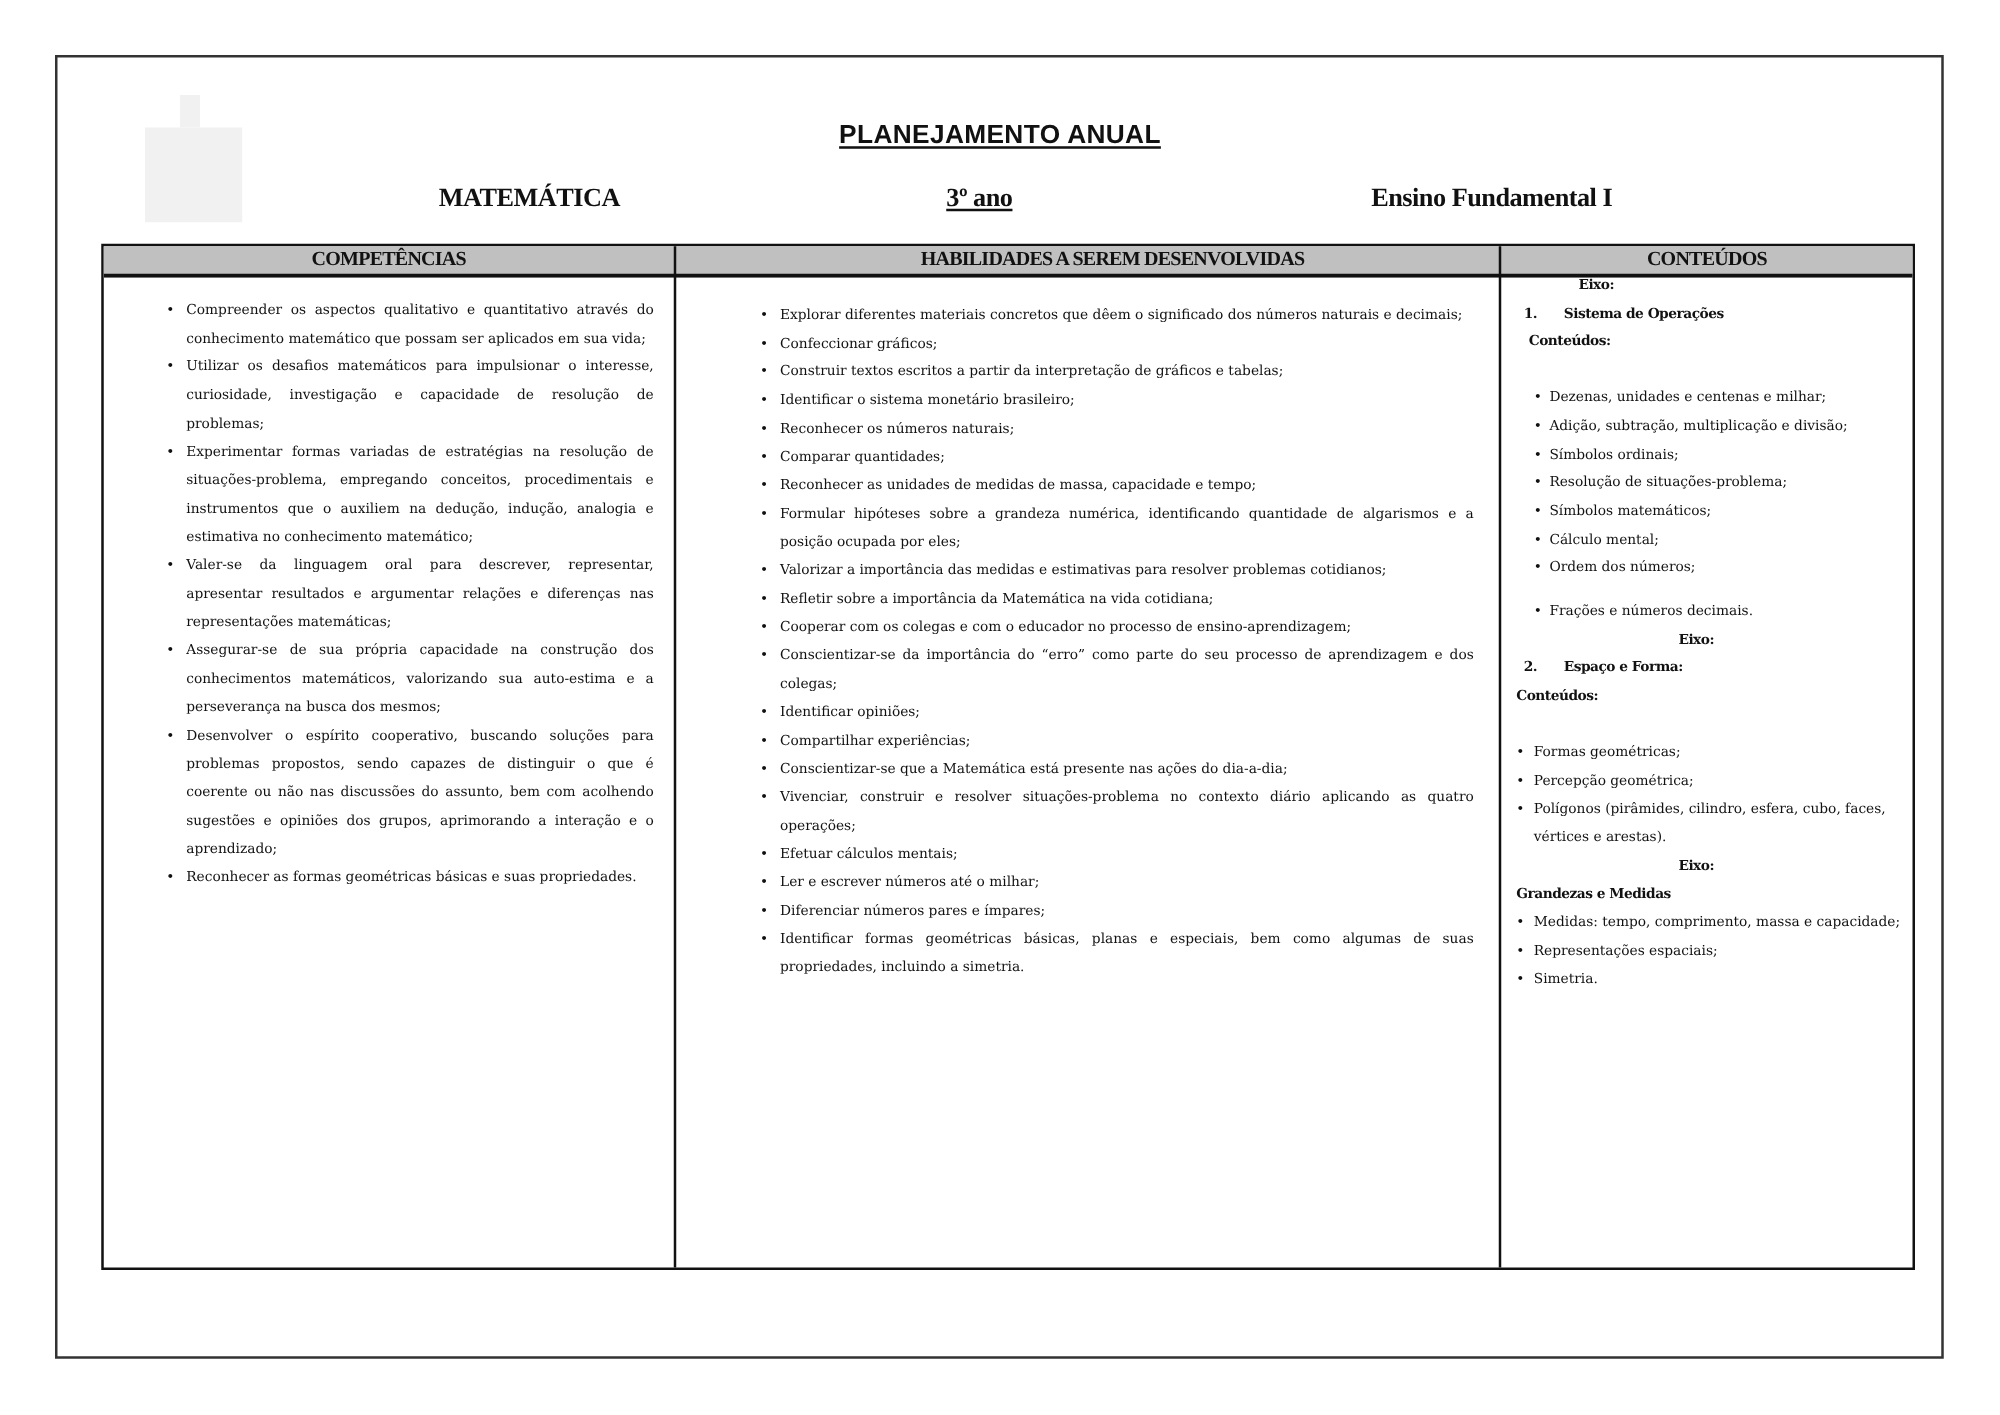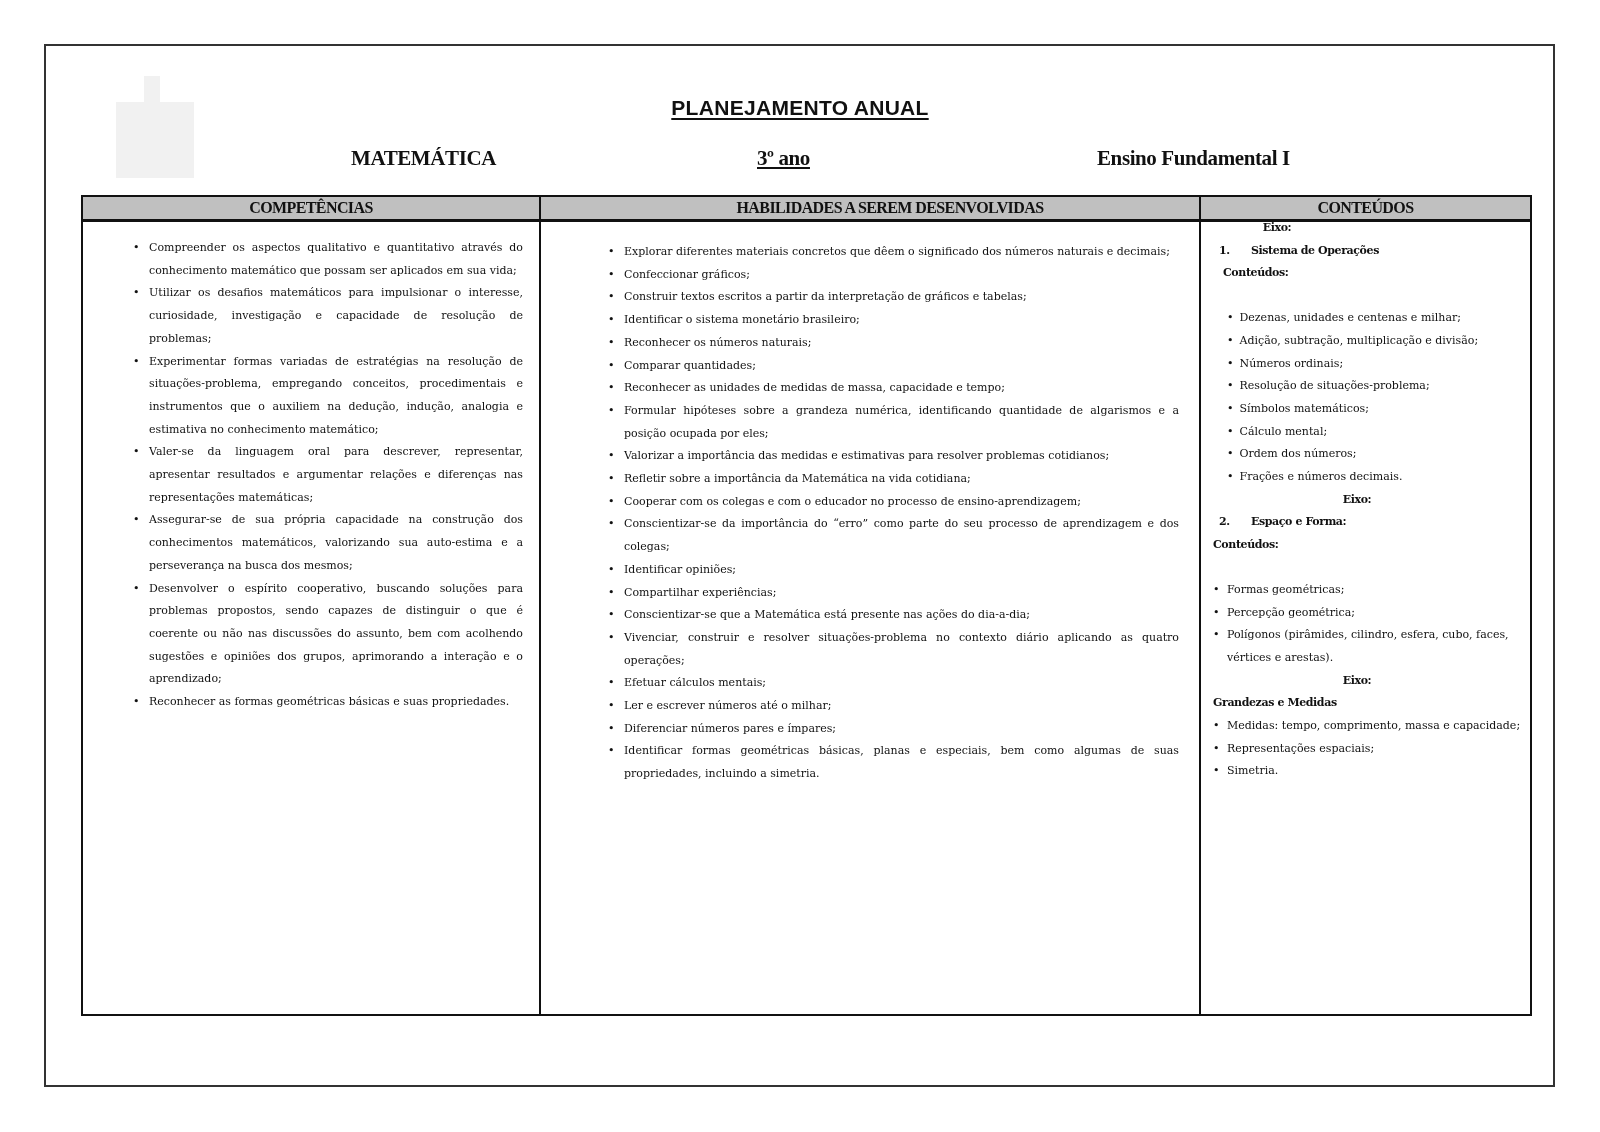--- a/index.html
+++ b/index.html
@@ -121,26 +121,26 @@
   <div class="cell cell-cont">
 
     <div class="axis-eixo e1">Eixo:</div>
     <div class="axis-num" style="padding-left:6px;">
       <span class="n">1.</span><span>Sistema de Operações</span>
     </div>
     <div class="axis-label" style="padding-left:10px;">Conteúdos:</div>
     <ul class="cont-list l1">
       <li><span class="b">•</span><span>Dezenas, unidades e centenas e milhar;</span></li>
       <li><span class="b">•</span><span>Adição, subtração, multiplicação e divisão;</span></li>
-      <li><span class="b">•</span><span>Números ordinais;</span></li>
+      <li><span class="b">•</span><span>Símbolos ordinais;</span></li>
       <li><span class="b">•</span><span>Resolução de situações-problema;</span></li>
       <li><span class="b">•</span><span>Símbolos matemáticos;</span></li>
       <li><span class="b">•</span><span>Cálculo mental;</span></li>
       <li><span class="b">•</span><span>Ordem dos números;</span></li>
-      <li style="text-align:justify;"><span class="b">•</span><span>Frações e números decimais.</span></li>
+      <li style="text-align:justify;margin-top:12px;"><span class="b">•</span><span>Frações e números decimais.</span></li>
     </ul>
 
     <div class="axis-eixo e2">Eixo:</div>
     <div class="axis-num" style="padding-left:6px;">
       <span class="n">2.</span><span>Espaço e Forma:</span>
     </div>
     <div class="axis-label">Conteúdos:</div>
     <ul class="cont-list l2">
       <li><span class="b">•</span><span>Formas geométricas;</span></li>
       <li><span class="b">•</span><span>Percepção geométrica;</span></li>

